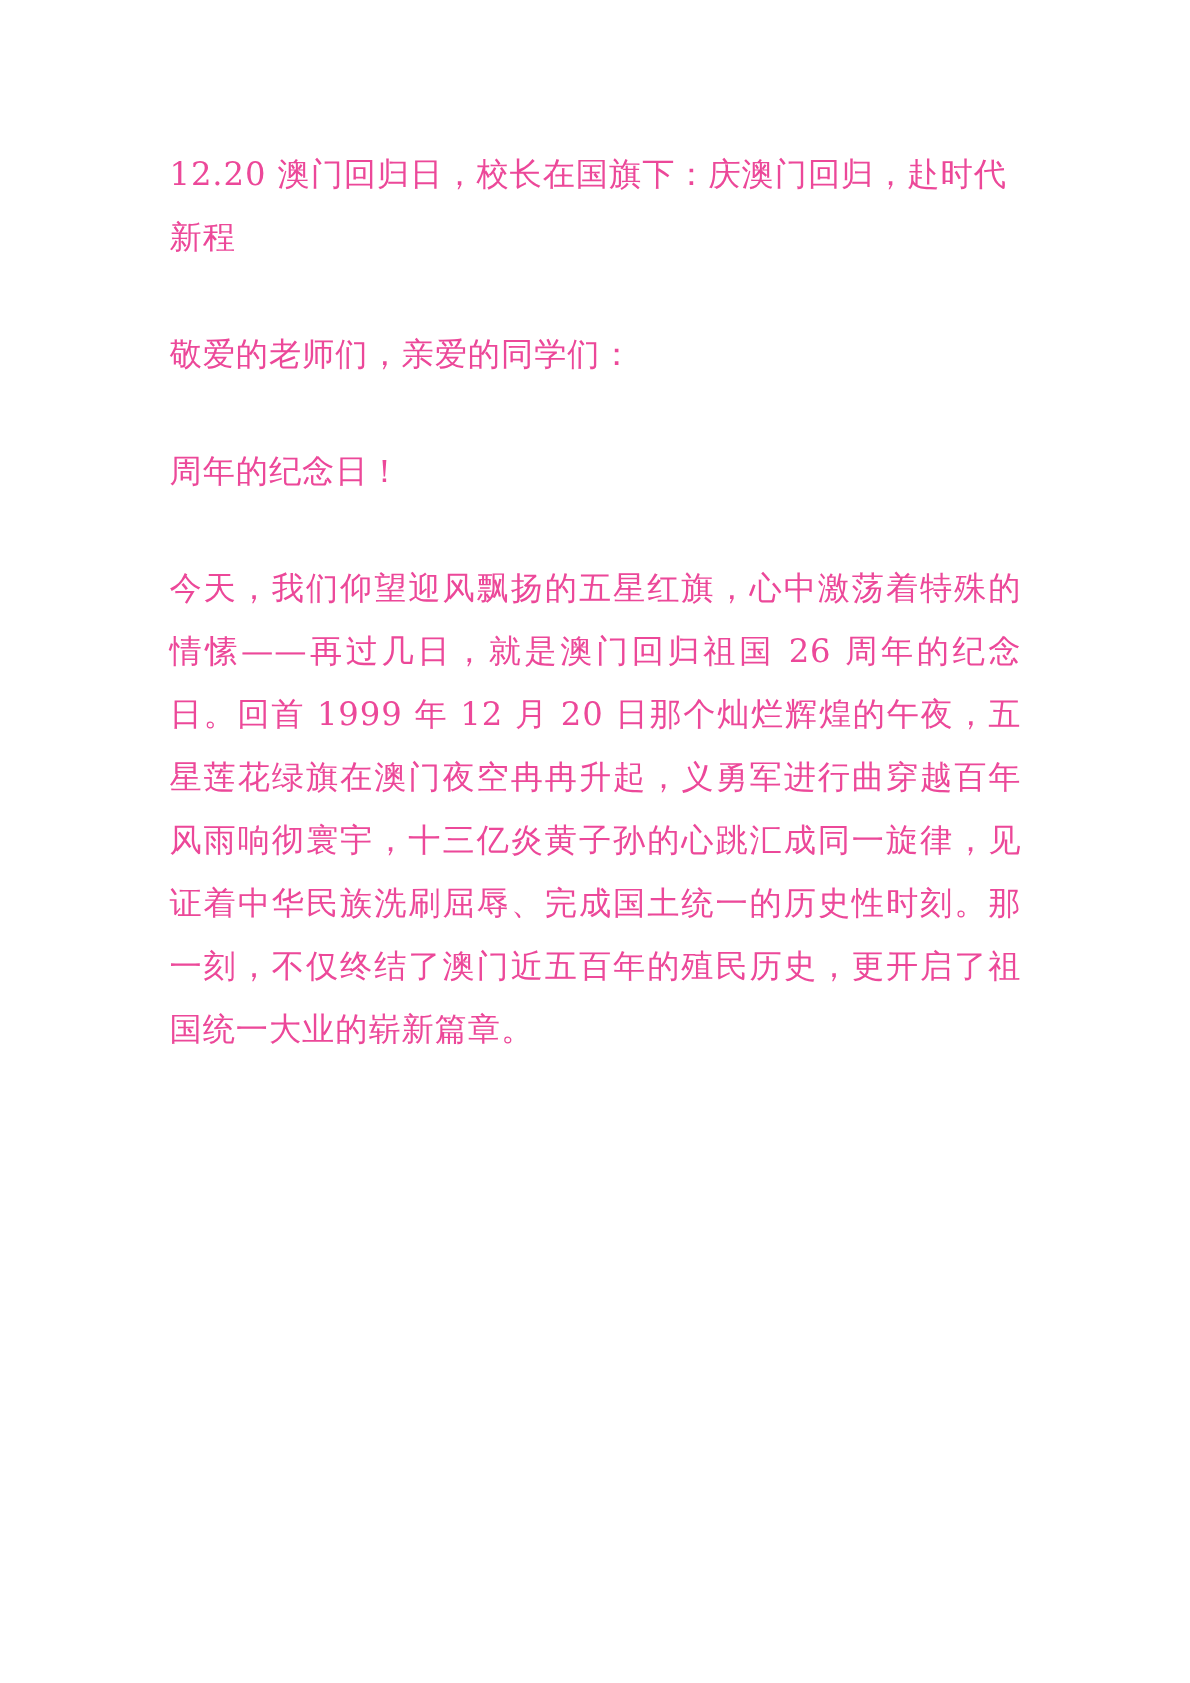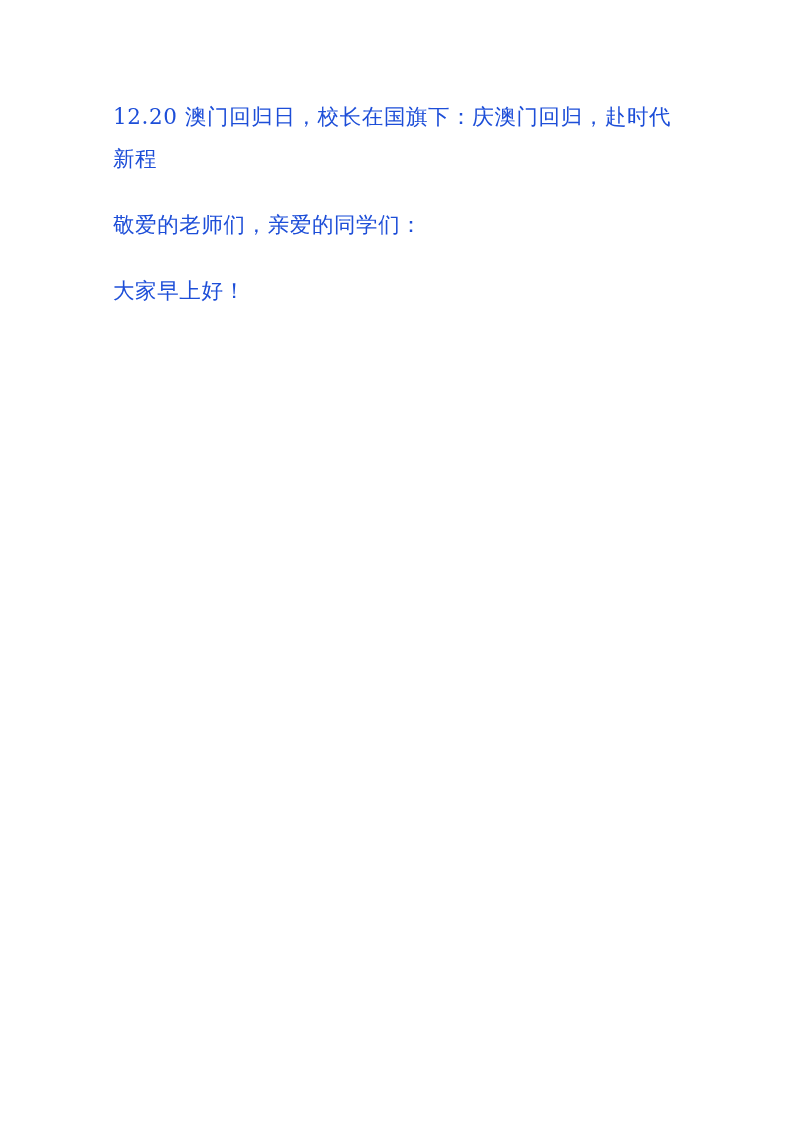--- a/index.html
+++ b/index.html
@@ -25,33 +25,33 @@
 
   #doc-body {
     position: absolute;
     left: 113px;
     top: 96px;
     width: 568px;
   }
 
   .para {
     margin: 0;
-    color: #1d4ed8;
+    color: #ec4899;
     font-size: 21.5px;
     line-height: 42px;
     text-align: justify;
     text-justify: inter-character;
     letter-spacing: 0.6px;
     font-weight: 400;
     -webkit-font-smoothing: antialiased;
   }
 
   
   .para + .para {
-    margin-top: 24px;
+    margin-top: 36px;
   }
 
   
   .para.flow {
     text-align: justify;
   }
 
   
   .para.single {
     text-align: left;
@@ -60,18 +60,19 @@
 </head>
 <body>
 
 <div id="page">
   <div id="doc-body">
 
     <p class="para single">12.20 澳门回归日，校长在国旗下：庆澳门回归，赴时代新程</p>
 
     <p class="para single">敬爱的老师们，亲爱的同学们：</p>
 
-    <p class="para single">大家早上好！</p>
+    <p class="para single">周年的纪念日！</p>
 
+    <p class="para flow">今天，我们仰望迎风飘扬的五星红旗，心中激荡着特殊的情愫——再过几日，就是澳门回归祖国 26 周年的纪念日。回首 1999 年 12 月 20 日那个灿烂辉煌的午夜，五星莲花绿旗在澳门夜空冉冉升起，义勇军进行曲穿越百年风雨响彻寰宇，十三亿炎黄子孙的心跳汇成同一旋律，见证着中华民族洗刷屈辱、完成国土统一的历史性时刻。那一刻，不仅终结了澳门近五百年的殖民历史，更开启了祖国统一大业的崭新篇章。</p>
 
 
   </div>
 </div>
 
 </body></html>

